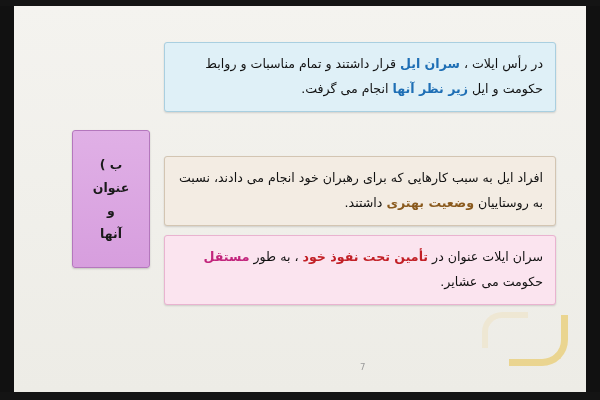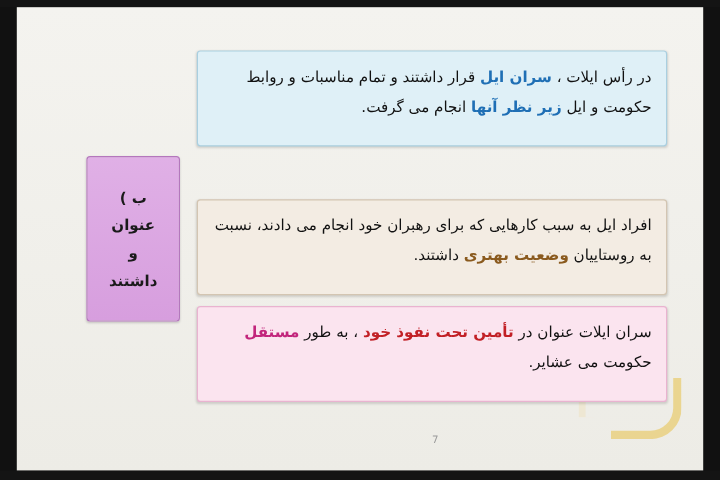--- a/index.html
+++ b/index.html
@@ -59,21 +59,21 @@
   }
 
   .cards{
     position:absolute;
     left:150px;top:36px;
     width:392px;
   }
   .card{
     position:relative;
     border-radius:3px;
-    padding:9px 12px 20px 12px;
+    padding:9px 12px 10px 12px;
     margin-bottom:9px;
     font-size:12.6px;
     line-height:1.95;
     color:#111;
     box-shadow:0 1px 2px rgba(0,0,0,.14);
   }
   .card.c1{background:#dff0f7;border:1px solid #a9cfe0;}
   .card.c2{background:#f3ece3;border:1px solid #d3c5b2;margin-top:44px;}
   .card.c3{background:#eef5d6;border:1px solid #c2d07f;}
   .card.c4{background:#fbe4ef;border:1px solid #e9b3d0;}
@@ -122,21 +122,21 @@
   <div class="slide">
 
     <div class="wm1"></div>
     <div class="wm2"></div>
 
     <div class="label-box">
       <div id="label-text">
           <div>ب )</div>
           <div>عنوان</div>
           <div>و</div>
-          <div>داشتند</div>
+          <div>آنها</div>
         </div>
     </div>
 
     <div class="cards" id="cards">
         <div class="card c1"><span>در رأس ایلات ، </span><span class="hl-blue">سران ایل</span><span> قرار داشتند و تمام مناسبات و روابط حکومت و ایل </span><span class="hl-blue">زیر نظر آنها</span><span> انجام می گرفت.</span></div>
         <div class="card c2"><span>افراد ایل به سبب کارهایی که برای رهبران خود انجام می دادند، نسبت به روستاییان </span><span class="hl-brown">وضعیت بهتری</span><span> داشتند.</span></div>
         <div class="card c4"><span>سران ایلات عنوان در </span><span class="hl-red">تأمین تحت نفوذ خود</span><span> ، به طور </span><span class="hl-pink">مستقل</span><span> حکومت می عشایر.</span></div>
       </div>
 
     <div class="footer">

